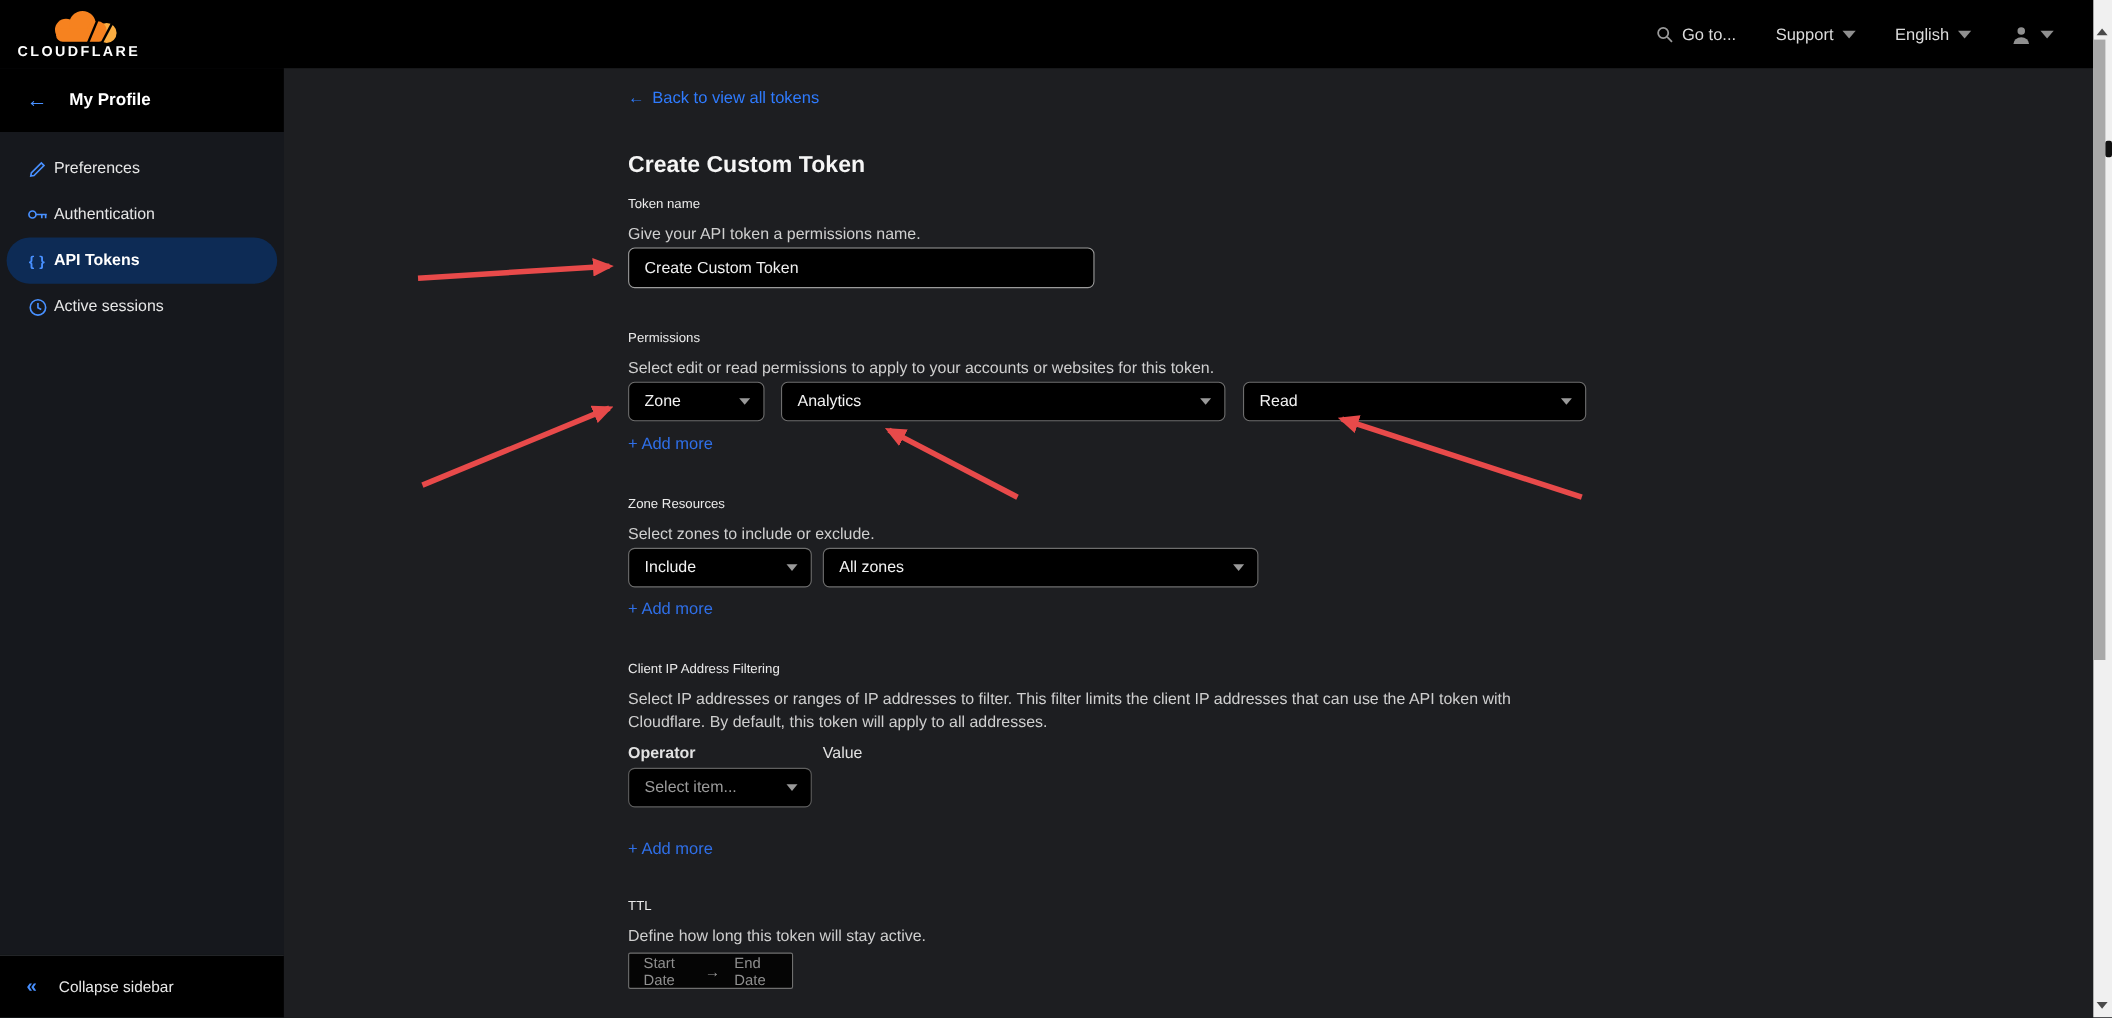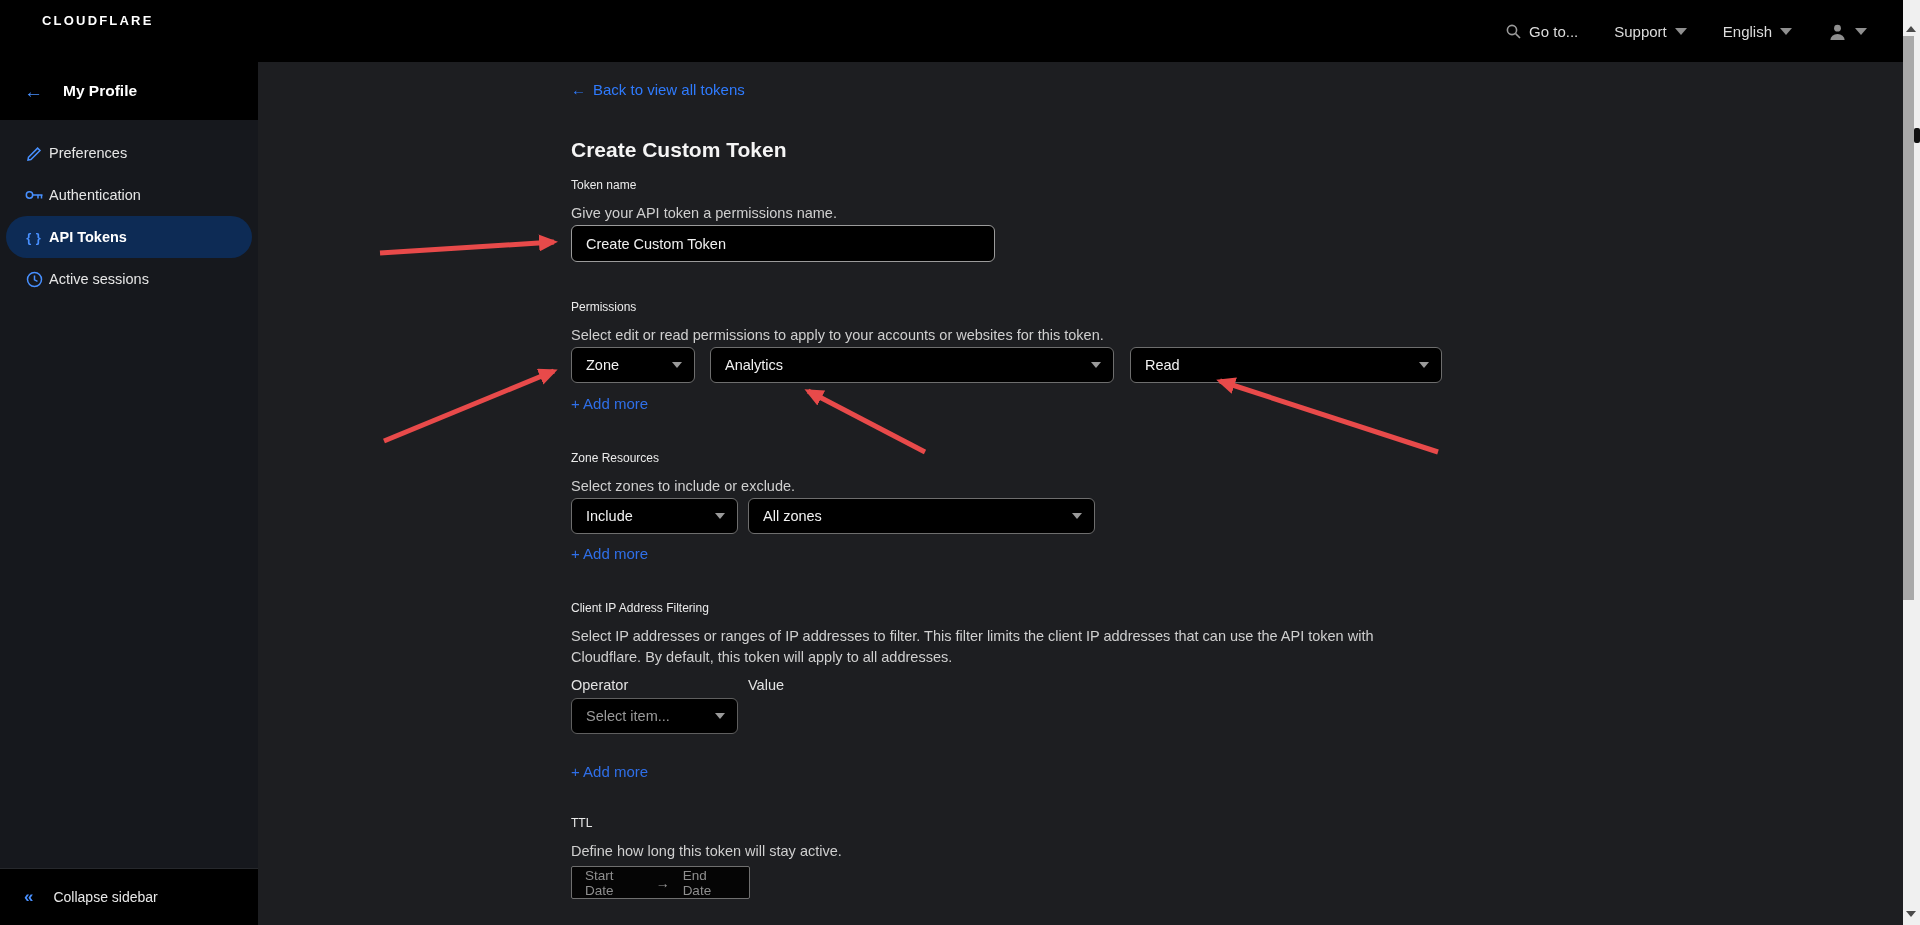--- a/index.html
+++ b/index.html
@@ -10,21 +10,21 @@
     color:#e6e6e6;
     position:relative;
   }
 
   
   .topbar {
     position:absolute; top:0; left:0; right:0; height:62px;
     background:#000; display:flex; align-items:center;
     justify-content:space-between; padding:0 53px 0 16px; z-index:30;
   }
-  .brand { display:flex; flex-direction:row; align-items:flex-start; width:118px; }
+  .brand { display:flex; flex-direction:column; align-items:flex-start; width:118px; }
   .brand svg { margin-left:26px; display:block; }
   .brand-text { color:#fff; font-weight:bold; font-size:13px; letter-spacing:2.2px; margin-top:-2px; }
   .topbar-right { display:flex; align-items:center; gap:36px; font-size:15px; color:#dcdcdc; }
   .tb-item { display:flex; align-items:center; gap:8px; cursor:pointer; }
   .caret {
     width:0; height:0; border-left:6px solid transparent; border-right:6px solid transparent;
     border-top:7px solid #8f8f8f;
   }
 
   
@@ -91,29 +91,29 @@
   .combo {
     height:36px; background:#121212; border:1px solid #3d3d3d; border-radius:6px;
     display:flex; align-items:center; justify-content:space-between;
     padding:0 12px 0 14px; font-size:14.5px; color:#6f6f6f;
   }
   .combo .sel-caret {
     width:0; height:0; border-left:5px solid transparent; border-right:5px solid transparent;
     border-top:6px solid #4f4f4f;
   }
   .w-zone{width:124px} .w-analytics{width:404px; margin-left:15px} .w-read{width:312px; margin-left:16px}
-  .w-include{width:167px} .w-allzones{width:347px; margin-left:10px}
+  .w-include{width:167px} .w-allzones{width:396px; margin-left:10px}
   .w-operator{width:167px} .w-value{width:686px; margin-left:10px}
 
   .label-row { display:flex; margin-top:8px; }
   .mini-label { font-size:14.5px; line-height:18px; color:#e2e2e2; }
-  .op-label { width:177px; }
+  .op-label { width:177px;font-weight:bold; }
 
   .date-input {
-    margin-top:6px; width:179px; height:33px; background:#050505;
+    margin-top:6px; width:150px; height:33px; background:#050505;
     border:1px solid #6f6f6f; border-radius:2px;
     display:flex; align-items:center; gap:13px; padding:0 13px;
     font-size:13.5px; color:#8f8f8f; cursor:pointer;
   }
   .date-arrow { color:#9a9a9a; font-size:14px; }
 
   
   .mt-sec   { margin-top:36px; }
   .mt-desc  { margin-top:9px; }
   .mt-row   { margin-top:3px; }

